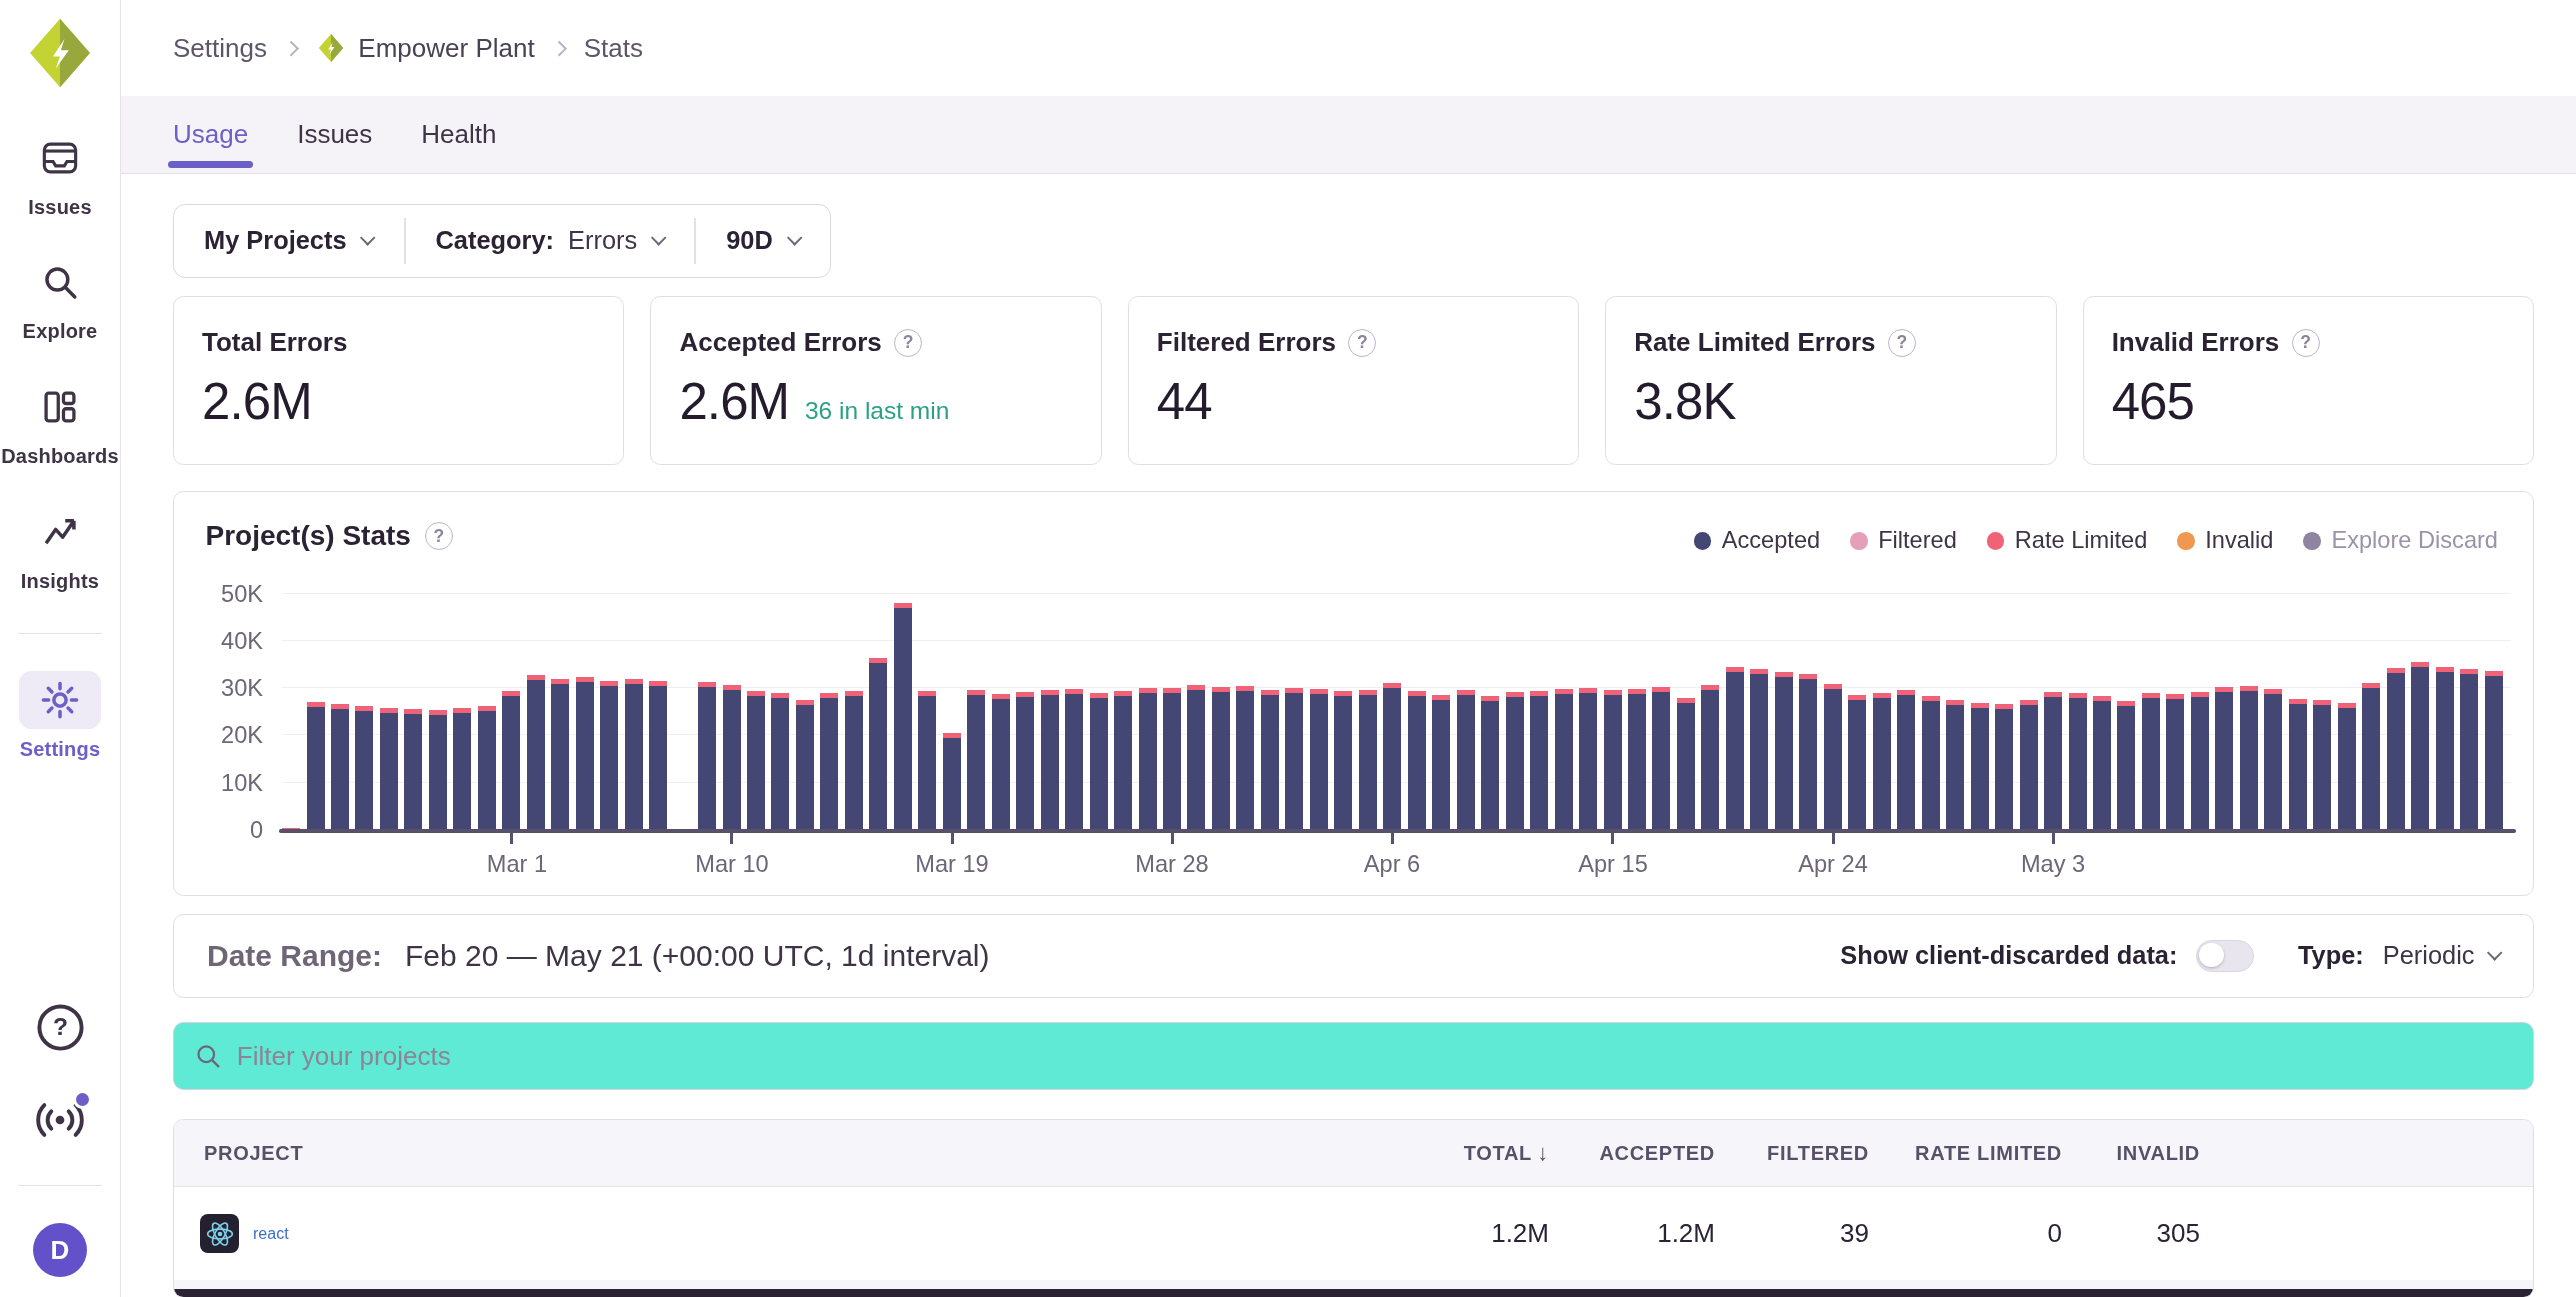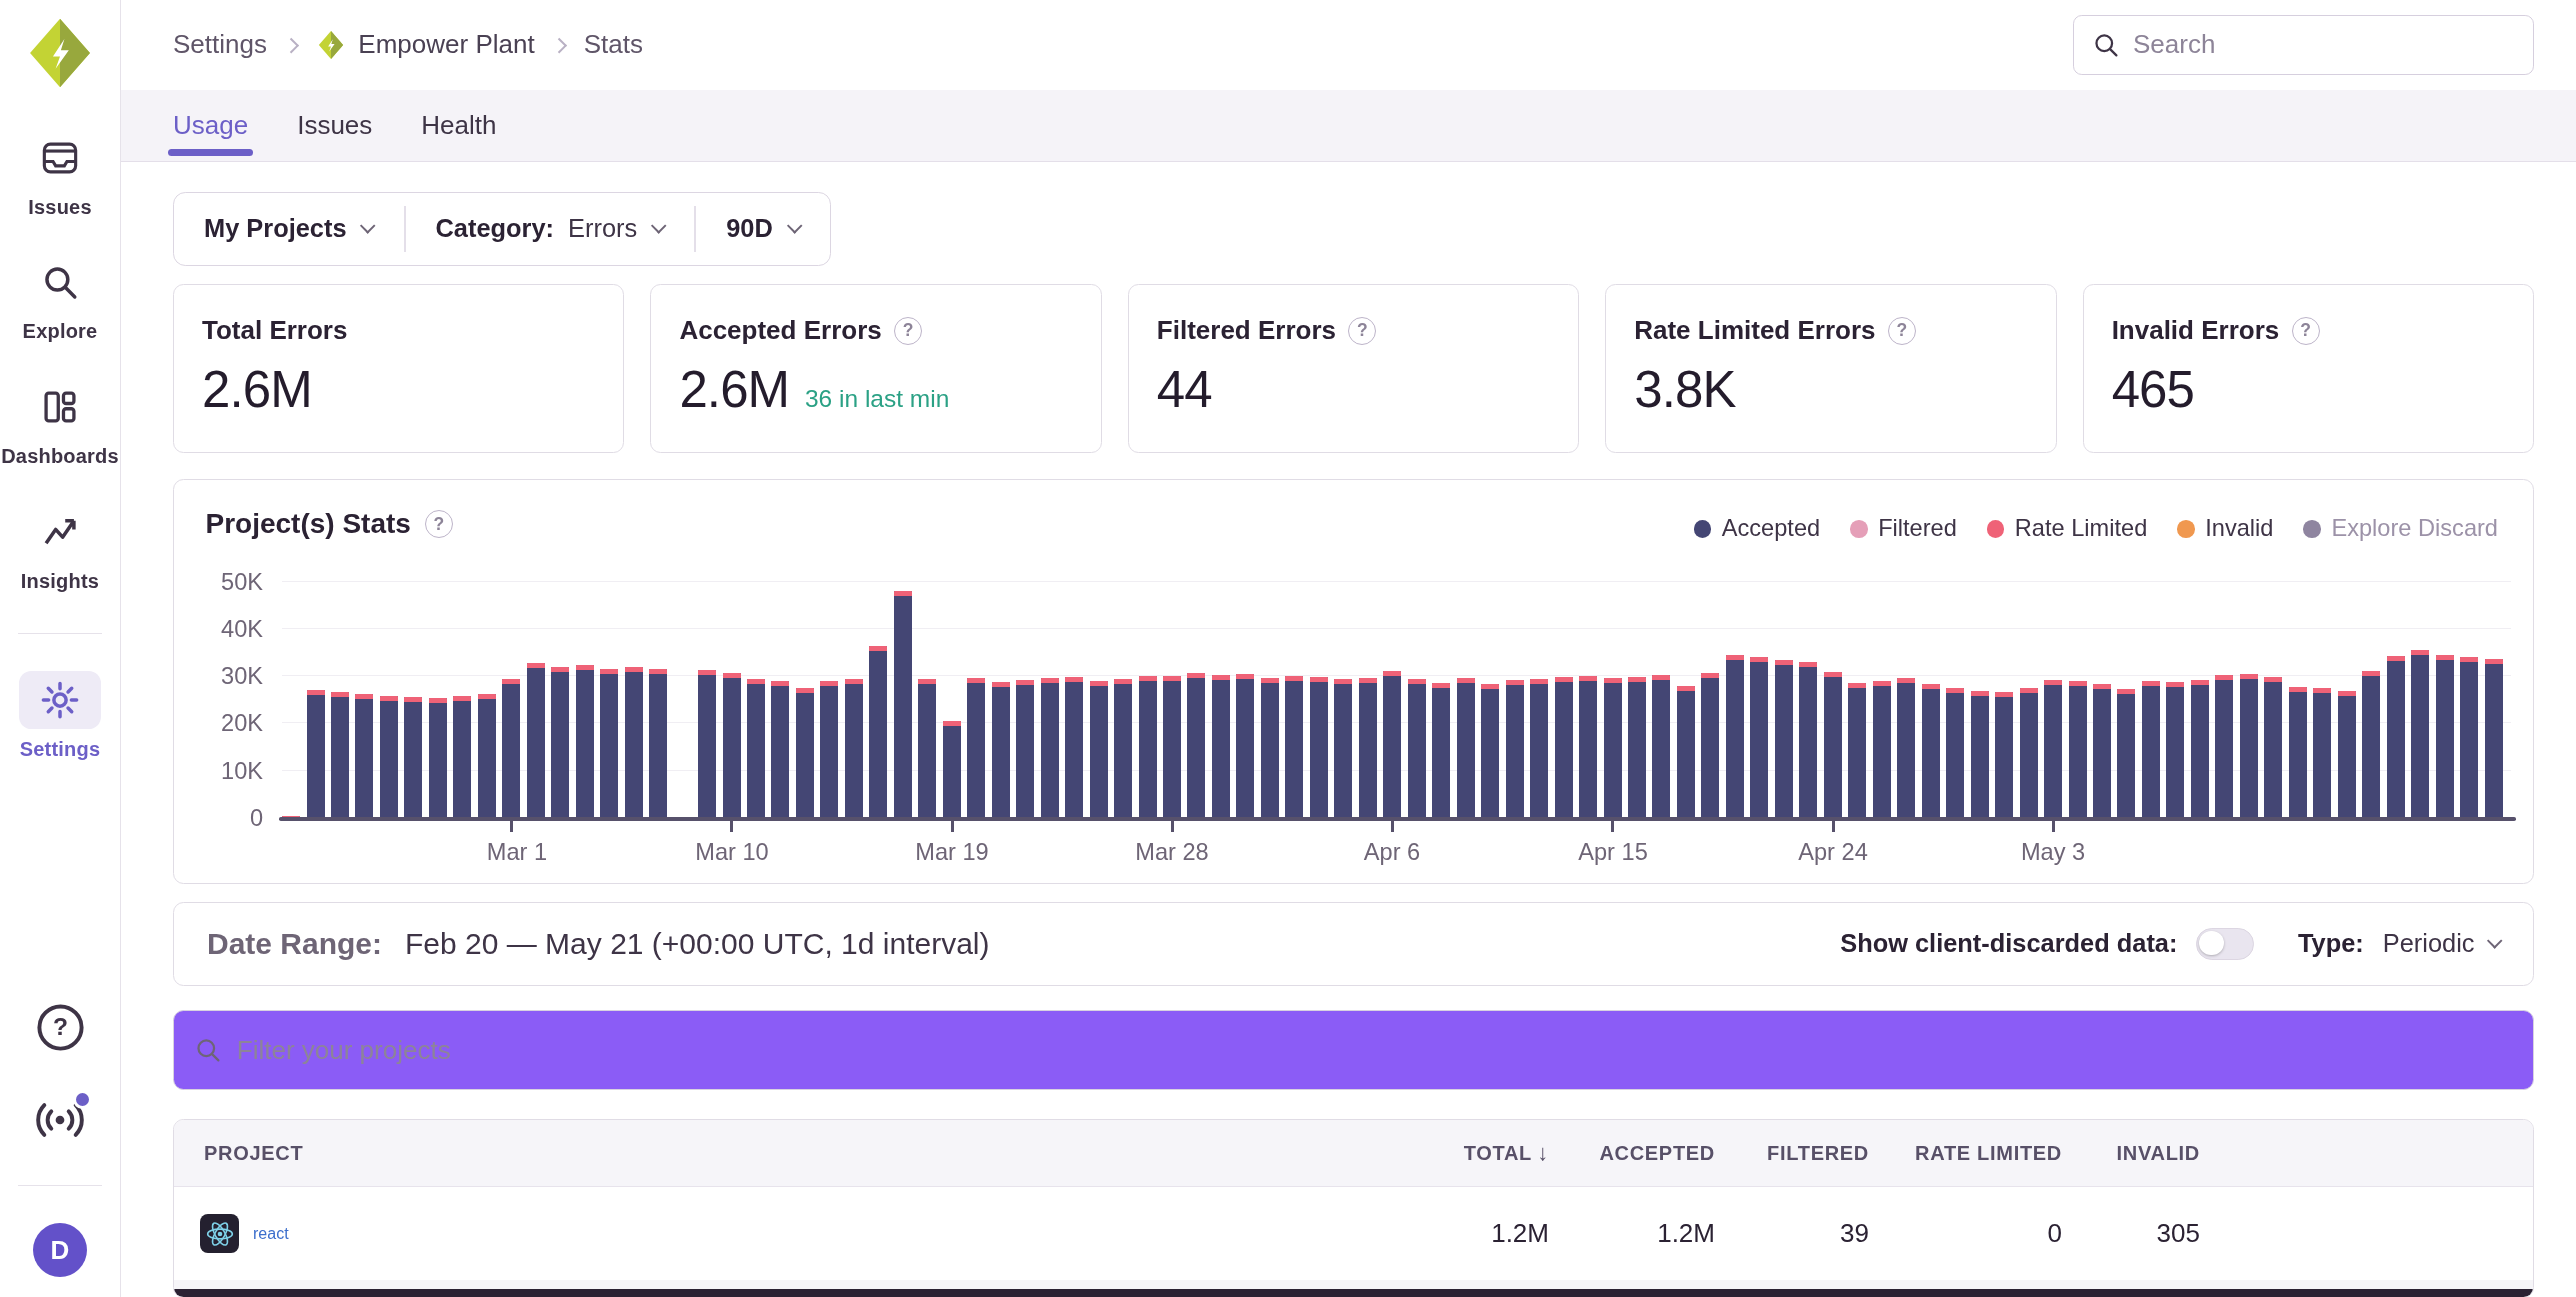--- a/index.html
+++ b/index.html
@@ -107,22 +107,22 @@
   .datebar-right { display:flex; align-items:center; gap:19px; font-size:25.4px; }
   .toggle-label { font-weight:bold; color:#2b2233; }
   .toggle { width:58px; height:31.5px; border-radius:15.8px; background:#e9e5ef; border:1.8px solid #dcd6e2;
     position:relative; cursor:pointer; margin-right:24.5px; }
   .toggle-knob { position:absolute; top:1.8px; left:1.8px; width:24.5px; height:24.5px; border-radius:50%;
     background:#fff; box-shadow:0 0.9px 2.6px rgba(0,0,0,.25); }
   .type-label { font-weight:bold; color:#2b2233; }
   .type-value { color:#3e3446; display:flex; align-items:center; gap:12.3px; cursor:pointer; }
 
   
-  .filter-input { margin-top:24.5px; height:80px; border:1.8px solid #d8d2e0; border-radius:10.5px;
-    display:flex; align-items:center; padding:0 21px; gap:15.8px; background:#8b5cf6; }
+  .filter-input { margin-top:24.5px; height:68px; border:1.8px solid #d8d2e0; border-radius:10.5px;
+    display:flex; align-items:center; padding:0 21px; gap:15.8px; background:#5eead4; }
   .filter-input input { flex:1; border:none; outline:none; font-size:26px; color:#2b2233;
     font-family:"Liberation Sans", sans-serif; background:transparent; }
 
   
   .table { margin-top:29px; border:1.8px solid #e0dce5; border-radius:10.5px; overflow:hidden; background:#fff; }
   .t-grid { display:grid; grid-template-columns:1fr 172px 166px 154px 193px 138px 333px; align-items:center; }
   .t-head { background:#f6f5f9; border-bottom:1.8px solid #e7e3ec; height:67px; }
   .t-head > div { font-size:20px; font-weight:bold; letter-spacing:0.7px; color:#585068; }
   .th-project { padding-left:30px; }
   .num { text-align:right; }
@@ -233,27 +233,20 @@
         <span class="crumb with-icon">
           <svg width="30" height="30" viewBox="0 0 84 84">
             <polygon points="42,3 76,42 42,81 8,42" fill="#c3d334"></polygon>
             <polygon points="42,3 76,42 42,81" fill="#98a83d"></polygon>
             <polygon points="47,26 34,46 42,46 37,60 52,39 43,39" fill="#ffffff"></polygon>
           </svg>
           <span>Empower Plant</span>
         </span>
         <span class="crumb-sep"></span>
         <span class="crumb">Stats</span>
-      </div>
-      <div class="search-box">
-        <svg width="26" height="26" viewBox="0 0 30 30" fill="none" stroke="#3e3446" stroke-width="2.6">
-          <circle cx="13" cy="13" r="9"></circle>
-            <path d="M20 20 L27 27" stroke-linecap="round"></path>
-        </svg>
-        <input type="text" placeholder="Search" style="">
       </div>
     </header>
 
     <div class="tabstrip">
       <div class="tab active">Usage</div>
       <div class="tab">Issues</div>
       <div class="tab">Health</div>
     </div>
 
     <div class="content">

